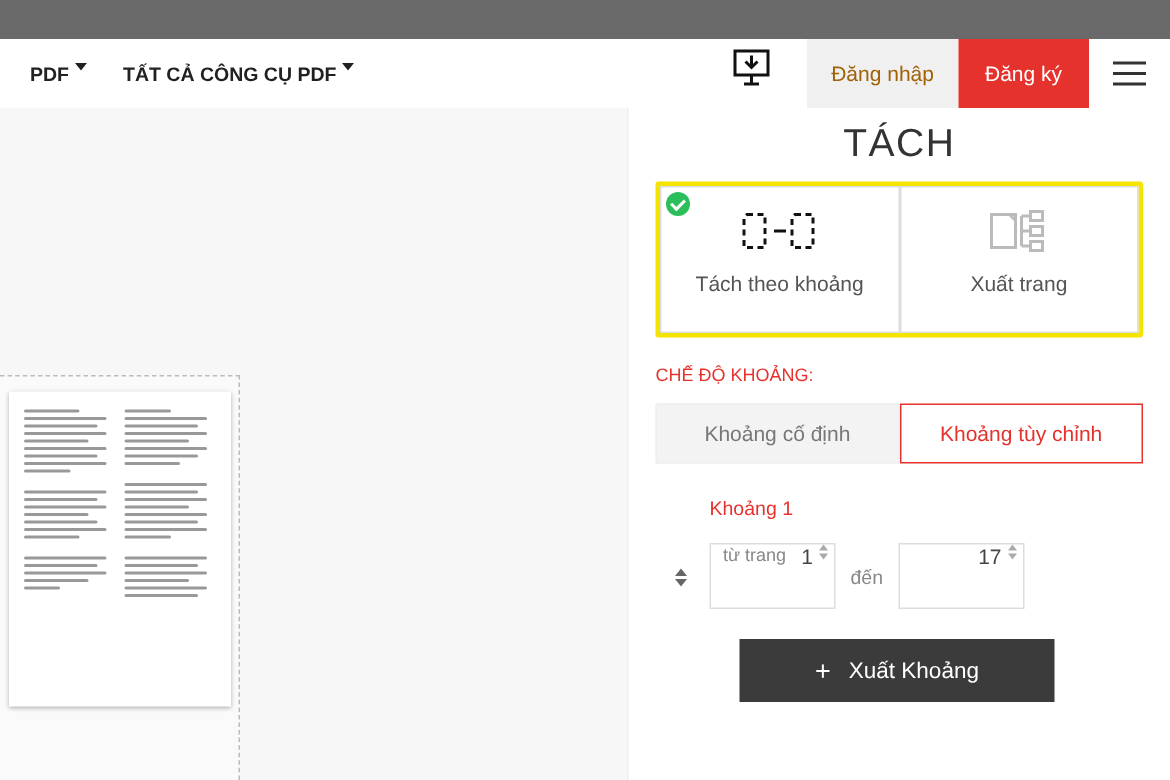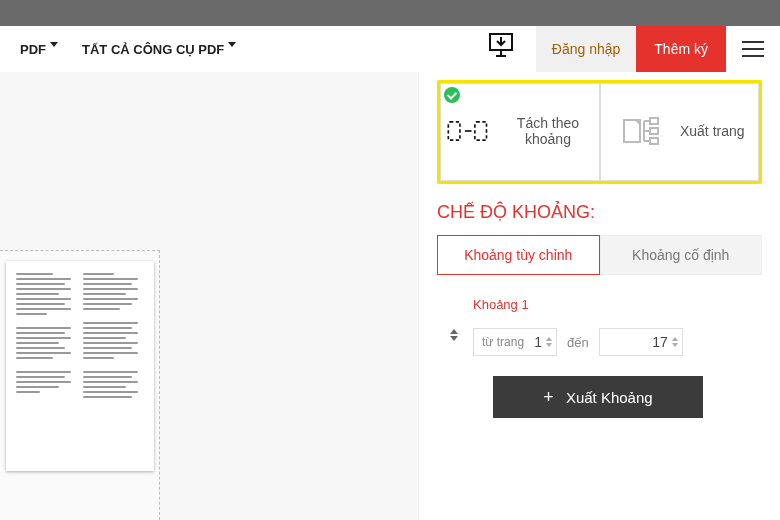--- a/index.html
+++ b/index.html
@@ -20,38 +20,38 @@
 .left-pane{flex:1;min-width:0;position:relative;background:#f7f7f7}
 .thumb-wrap{position:absolute;left:0;top:178px;width:160px;height:280px;border:1px dashed #bbb;border-left:none;background:#fafafa;padding:10px 6px}
 .thumb{width:148px;height:210px;background:#fff;box-shadow:0 1px 3px rgba(0,0,0,.3);padding:12px 10px}
 .thumb-cols{display:flex;gap:6px;height:100%}
 .col{flex:1;display:flex;flex-direction:column;gap:3px}
 .ln{height:2px;background:#999;border-radius:1px}
 .ln.w90{width:90%}.ln.w80{width:80%}.ln.w60{width:60%}.ln.w70{width:70%}.ln.w50{width:50%}.ln.w40{width:40%}
 .right-pane{width:362px;background:#fff;border-left:1px solid #eee;padding:8px 18px 16px 18px;overflow:hidden}
 .panel-title{text-align:center;font-size:26px;font-weight:400;color:#333;letter-spacing:1px;margin-bottom:10px}
 .mode-row{display:flex;border:3px solid #f5e300;border-radius:2px;position:relative;margin-bottom:18px}
-.mode-card{flex:1;border:1px solid #ddd;padding:12px 4px 14px 4px;text-align:center;cursor:pointer;display:flex;flex-direction:row;align-items:center;justify-content:center;gap:10px;min-height:98px}
+.mode-card{flex:1;border:1px solid #ddd;padding:12px 4px 14px 4px;text-align:center;cursor:pointer;display:flex;flex-direction:column;align-items:center;justify-content:flex-start;gap:10px;min-height:98px}
 .mode-card .label{font-size:14px;color:#555}
 .check{position:absolute;left:4px;top:4px;width:16px;height:16px;background:#2bbf5b;border-radius:50%;display:flex;align-items:center;justify-content:center}
 .check::after{content:"";width:4px;height:7px;border:solid #fff;border-width:0 2px 2px 0;transform:rotate(45deg);margin-top:-1px}
-.section-label{color:#e5322d;font-size:18px;font-weight:400;margin-bottom:12px}
+.section-label{color:#e5322d;font-size:12px;font-weight:400;margin-bottom:12px}
 .sub-tabs{display:flex;gap:0;margin-bottom:22px}
 .sub-tab{flex:1;height:40px;display:flex;align-items:center;justify-content:center;font-size:14px;cursor:pointer}
 .sub-tab.active{border:1px solid #e5322d;color:#e5322d;background:#fff}
 .sub-tab.inactive{background:#f3f3f3;border:1px solid #eee;color:#777}
 .range-row{display:flex;align-items:flex-end;gap:6px;margin-left:8px}
 .sorter{width:18px;height:22px;display:flex;flex-direction:column;justify-content:center;align-items:center;gap:2px;margin-right:4px;margin-bottom:10px}
 .sar{width:0;height:0;border-left:4px solid transparent;border-right:4px solid transparent}
 .sar.up{border-bottom:5px solid #666}
 .sar.dn{border-top:5px solid #666}
 .range-block{display:flex;flex-direction:column;gap:16px}
 .range-title{color:#e5322d;font-size:13px}
 .fields{display:flex;align-items:center;gap:10px}
-.pg-field{width:84px;height:28px;border:1px solid #ddd;display:flex;align-items:center;padding:0 4px 0 8px;font-size:12px;color:#888;gap:4px}
+.pg-field{width:84px;height:44px;border:1px solid #ddd;display:flex;align-items:flex-start;padding:0 4px 0 8px;font-size:12px;color:#888;gap:4px}
 .pg-field .val{margin-left:auto;color:#444;font-size:14px}
 .spin{display:flex;flex-direction:column;gap:2px}
 .spin .sar{border-left-width:3px;border-right-width:3px}
 .spin .sar.up{border-bottom:4px solid #aaa}
 .spin .sar.dn{border-top:4px solid #aaa}
 .to-label{font-size:13px;color:#888}
 .add-btn{margin-top:20px;margin-left:56px;width:210px;height:42px;background:#3b3b3b;color:#fff;display:flex;align-items:center;justify-content:center;gap:12px;font-size:15px;cursor:pointer}
 .plus{font-size:18px;font-weight:300}
 </style>
 </head>
@@ -74,21 +74,21 @@
           <line x1="15" y1="20" x2="15" y2="26" stroke="#111" stroke-width="2"></line>
           <line x1="15" y1="7" x2="15" y2="14" stroke="#111" stroke-width="2"></line>
           <polyline points="11,11 15,15 19,11" fill="none" stroke="#111" stroke-width="2"></polyline>
         </svg>
     </div>
     <div class="right-nav">
       <div class="login-btn">
         <span>Đăng nhập</span>
       </div>
       <div class="signup-btn">
-        <span>Thêm ký</span>
+        <span>Đăng ký</span>
       </div>
       <div class="menu-btn">
         <div class="hamburger">
             <span></span>
             <span></span>
             <span></span>
           </div>
       </div>
     </div>
   </div>
@@ -148,20 +148,21 @@
                 <div class="ln w70"></div>
                 <div class="ln w90"></div>
                 <div class="ln w80"></div>
               </div>
           </div>
         </div>
       </div>
     </div>
 
     <div class="right-pane">
+      <div class="panel-title">TÁCH</div>
 
       <div class="mode-row">
         <div class="check"></div>
         <div class="mode-card">
           <svg width="56" height="34" viewBox="0 0 56 34">
             <g stroke="#111" stroke-width="2" fill="none">
                 <path d="M6 6 h12 v22 h-14 v-20 z" stroke-dasharray="4 3"></path>
               </g>
             <line x1="24" y1="17" x2="32" y2="17" stroke="#111" stroke-width="2"></line>
             <g stroke="#111" stroke-width="2" fill="none">
@@ -188,25 +189,25 @@
                 <line x1="30" y1="7" x2="30" y2="27"></line>
               </g>
           </svg>
           <div class="label">Xuất trang</div>
         </div>
       </div>
 
       <div class="section-label">CHẾ ĐỘ KHOẢNG:</div>
 
       <div class="sub-tabs">
+        <div class="sub-tab inactive">
+          <span>Khoảng cố định</span>
+        </div>
         <div class="sub-tab active">
           <span>Khoảng tùy chỉnh</span>
-        </div>
-        <div class="sub-tab inactive">
-          <span>Khoảng cố định</span>
         </div>
       </div>
 
       <div class="range-row">
         <div class="sorter">
           <div class="sar up"></div>
           <div class="sar dn"></div>
         </div>
         <div class="range-block">
           <div class="range-title">Khoảng 1</div>

